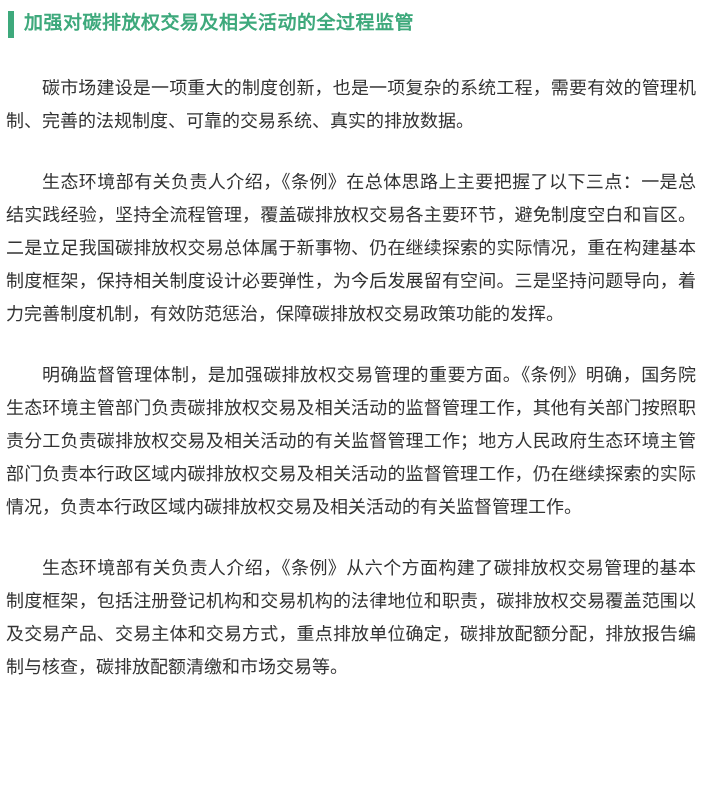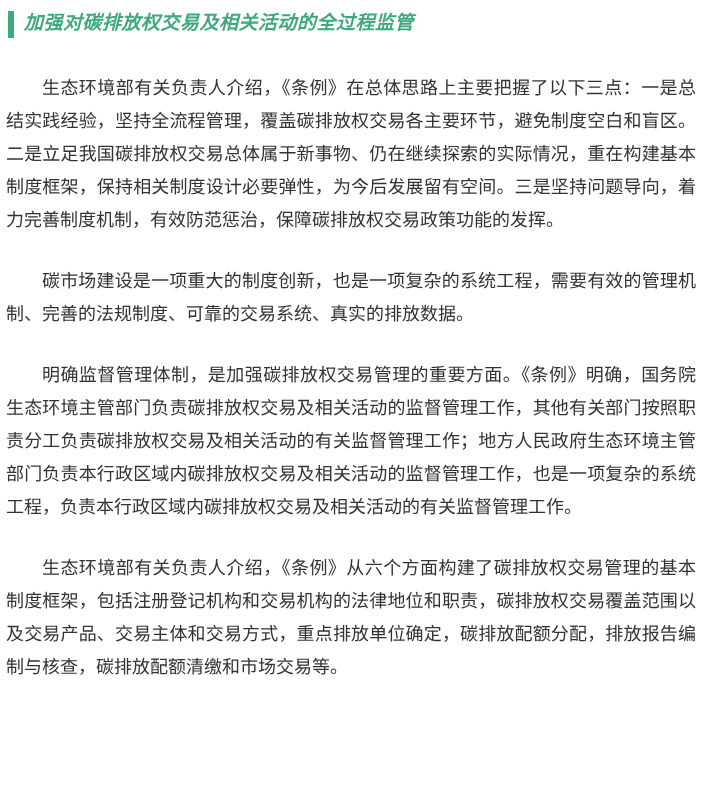--- a/index.html
+++ b/index.html
@@ -17,21 +17,20 @@
     color: var(--text);
   }
   .page {
     padding: 8px 6px 0 6px;
   }
   .article-header {
     display: flex;
     align-items: flex-end;
     margin: 0 0 34px 0;
     padding-left: 2px;
-    font-style: italic;
   }
   .accent-bar {
     width: 6px;
     height: 27px;
     background: var(--accent);
     margin-right: 10px;
     flex: 0 0 auto;
   }
   .article-title {
     margin: 0;
@@ -60,19 +59,19 @@
 <body>
 
 <div class="page">
 
   <div class="article-header">
     <span class="accent-bar"></span>
     <h1 class="article-title">加强对碳排放权交易及相关活动的全过程监管</h1>
   </div>
 
   <div class="article-body">
+    <p>碳市场建设是一项重大的制度创新，也是一项复杂的系统工程，需要有效的管理机制、完善的法规制度、可靠的交易系统、真实的排放数据。</p>
     <p>生态环境部有关负责人介绍，《条例》在总体思路上主要把握了以下三点：一是总结实践经验，坚持全流程管理，覆盖碳排放权交易各主要环节，避免制度空白和盲区。二是立足我国碳排放权交易总体属于新事物、仍在继续探索的实际情况，重在构建基本制度框架，保持相关制度设计必要弹性，为今后发展留有空间。三是坚持问题导向，着力完善制度机制，有效防范惩治，保障碳排放权交易政策功能的发挥。</p>
-    <p>碳市场建设是一项重大的制度创新，也是一项复杂的系统工程，需要有效的管理机制、完善的法规制度、可靠的交易系统、真实的排放数据。</p>
-    <p>明确监督管理体制，是加强碳排放权交易管理的重要方面。《条例》明确，国务院生态环境主管部门负责碳排放权交易及相关活动的监督管理工作，其他有关部门按照职责分工负责碳排放权交易及相关活动的有关监督管理工作；地方人民政府生态环境主管部门负责本行政区域内碳排放权交易及相关活动的监督管理工作，也是一项复杂的系统工程，负责本行政区域内碳排放权交易及相关活动的有关监督管理工作。</p>
+    <p>明确监督管理体制，是加强碳排放权交易管理的重要方面。《条例》明确，国务院生态环境主管部门负责碳排放权交易及相关活动的监督管理工作，其他有关部门按照职责分工负责碳排放权交易及相关活动的有关监督管理工作；地方人民政府生态环境主管部门负责本行政区域内碳排放权交易及相关活动的监督管理工作，仍在继续探索的实际情况，负责本行政区域内碳排放权交易及相关活动的有关监督管理工作。</p>
     <p>生态环境部有关负责人介绍，《条例》从六个方面构建了碳排放权交易管理的基本制度框架，包括注册登记机构和交易机构的法律地位和职责，碳排放权交易覆盖范围以及交易产品、交易主体和交易方式，重点排放单位确定，碳排放配额分配，排放报告编制与核查，碳排放配额清缴和市场交易等。</p>
   </div>
 
 </div>
 
 </body></html>

